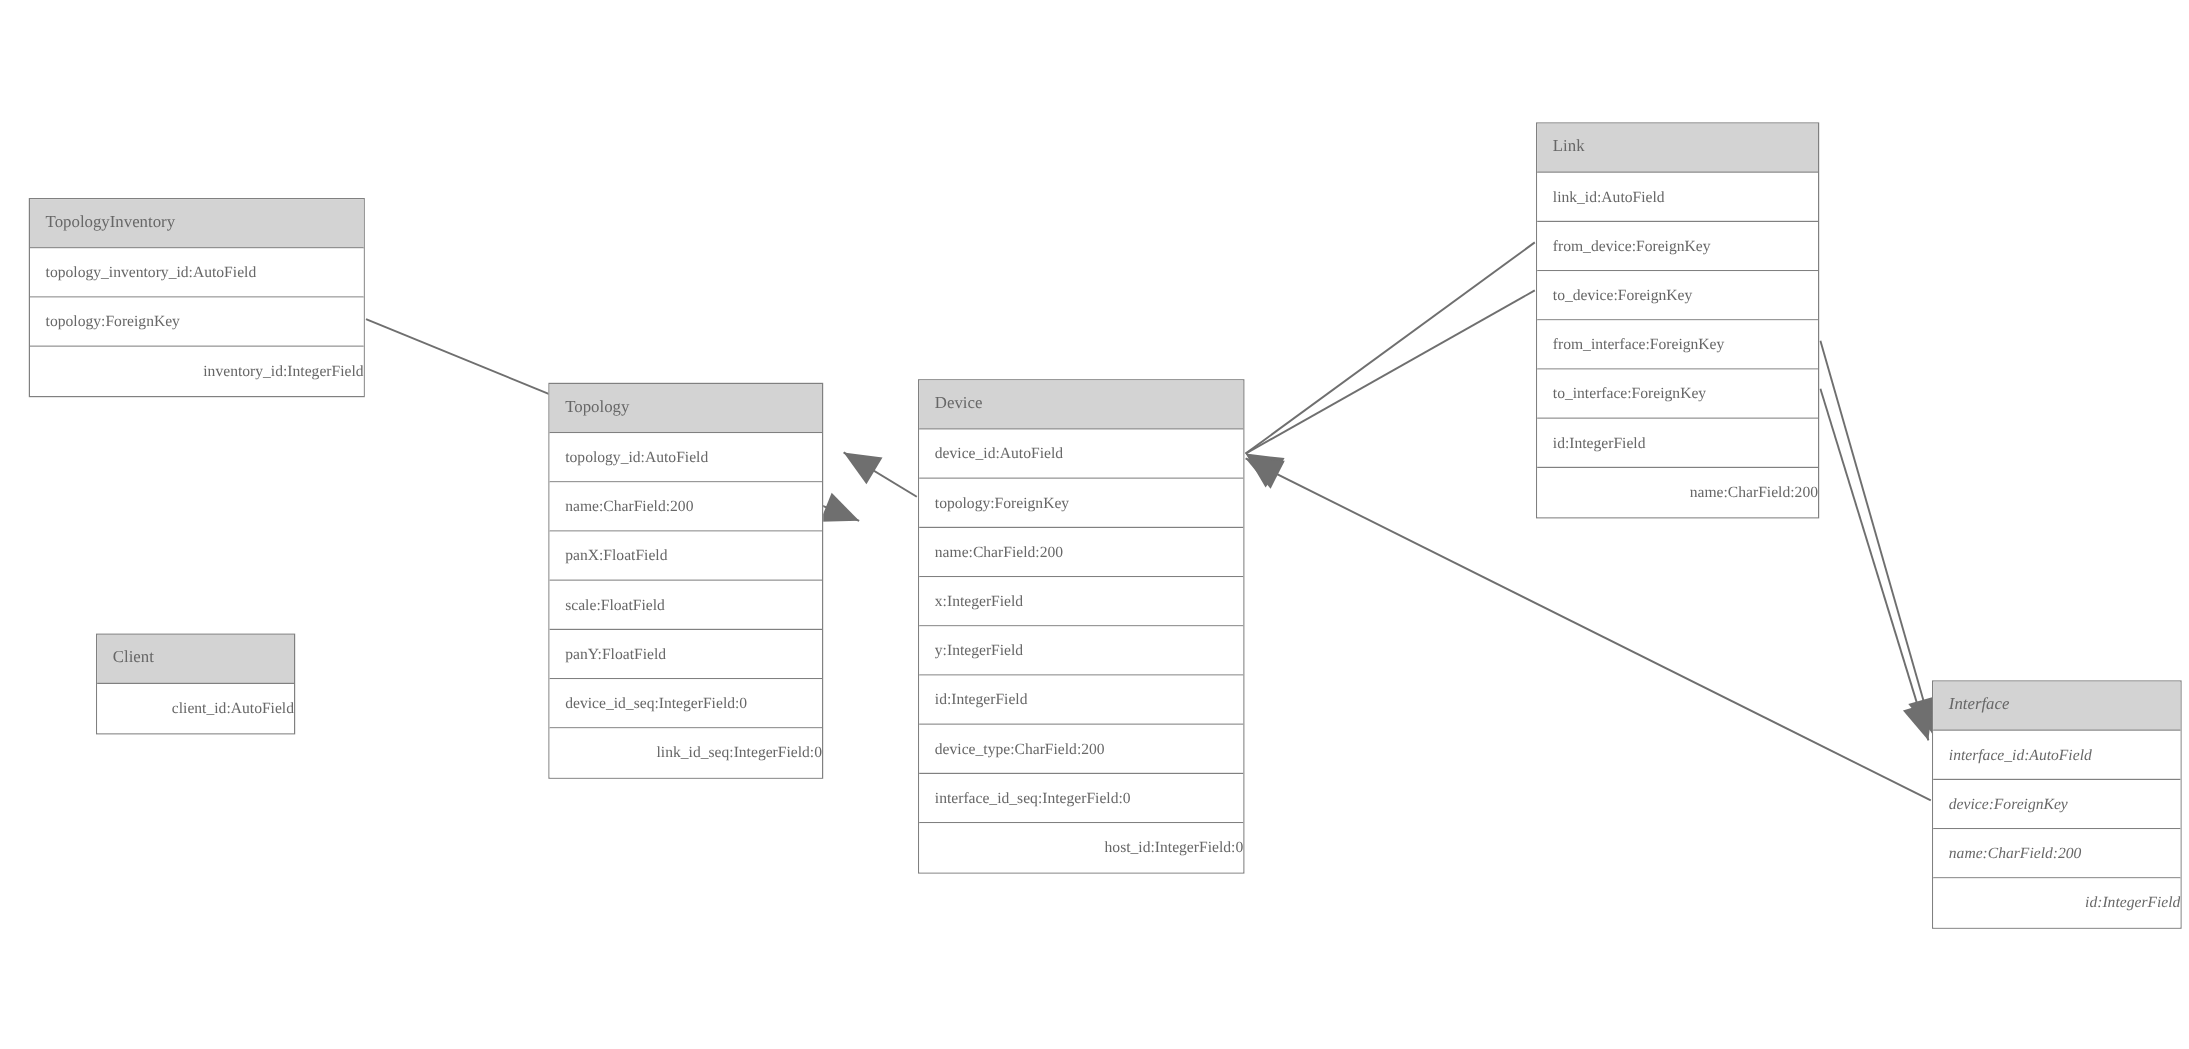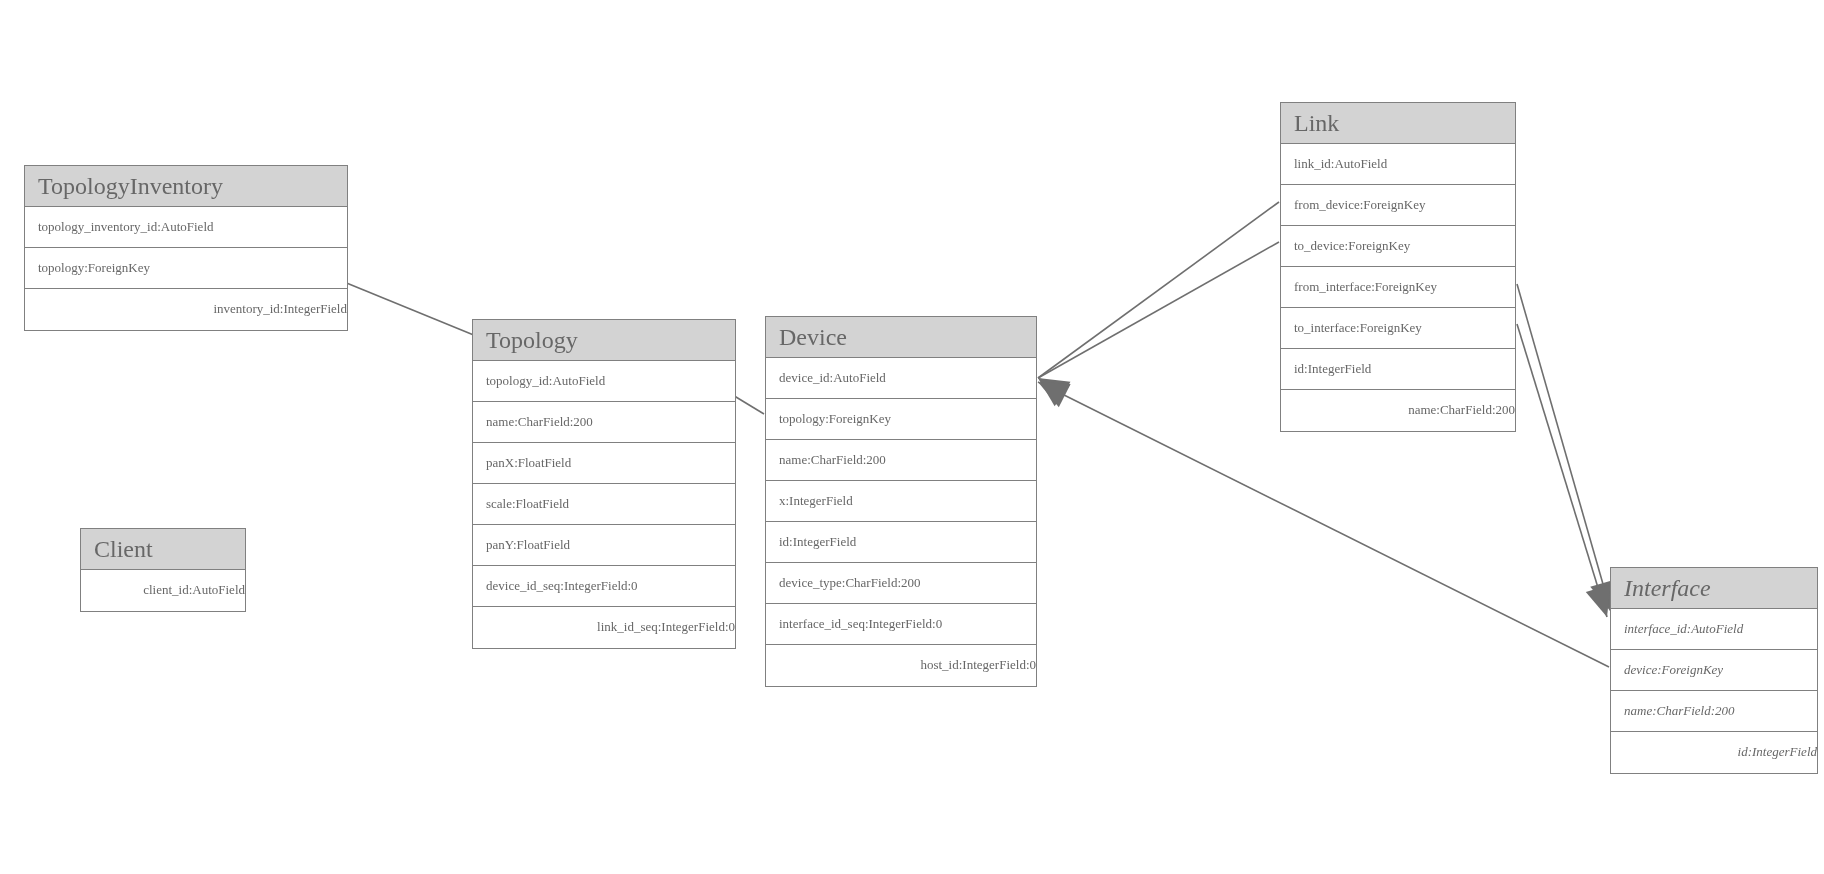--- a/index.html
+++ b/index.html
@@ -30,21 +30,21 @@
     box-sizing: border-box;
     border: 1px solid #808080;
     background: #ffffff;
     z-index: 2;
   }
   .entity-header {
     box-sizing: border-box;
     background: #d3d3d3;
     border-bottom: 1px solid #808080;
     color: #676767;
-    font-size: 24px;
+    font-size: 14px;
     line-height: 40px;
     height: 41px;
     padding: 0 0 16px 13px;
     white-space: nowrap;
     overflow: hidden;
   }
   .entity-row {
     box-sizing: border-box;
     height: 41px;
     line-height: 40px;
@@ -91,46 +91,47 @@
         <path d="M 1517,284 L 1611,612" stroke="#6f6f6f" stroke-width="1.6" fill="none"></path>
         <polygon points="0,0 -30,-13 -30,13" fill="#6f6f6f" transform="translate(1611,612) rotate(74)"></polygon>
       </g>
       <g>
         <path d="M 1517,324 L 1607,617" stroke="#6f6f6f" stroke-width="1.6" fill="none"></path>
         <polygon points="0,0 -30,-13 -30,13" fill="#6f6f6f" transform="translate(1607,617) rotate(73)"></polygon>
       </g>
     </svg>
 
   <div id="entities">
-      <div class="entity" style="left: 24px; top: 165px; width: 324px;">
+      <div class="entity" style="left: 24px; top: 165px; width: 280px;">
         <div class="entity-header">TopologyInventory</div>
         <div class="entity-row">topology_inventory_id:AutoField</div>
         <div class="entity-row">topology:ForeignKey</div>
         <div class="entity-row">inventory_id:IntegerField</div>
       </div>
       <div class="entity" style="left: 80px; top: 528px; width: 166px;">
         <div class="entity-header">Client</div>
         <div class="entity-row">client_id:AutoField</div>
       </div>
-      <div class="entity" style="left: 472px; top: 319px; width: 264px;">
+      <div class="entity" style="left: 457px; top: 319px; width: 229px;">
         <div class="entity-header">Topology</div>
         <div class="entity-row">topology_id:AutoField</div>
         <div class="entity-row">name:CharField:200</div>
         <div class="entity-row">panX:FloatField</div>
         <div class="entity-row">scale:FloatField</div>
         <div class="entity-row">panY:FloatField</div>
         <div class="entity-row">device_id_seq:IntegerField:0</div>
         <div class="entity-row">link_id_seq:IntegerField:0</div>
       </div>
       <div class="entity" style="left: 765px; top: 316px; width: 272px;">
         <div class="entity-header">Device</div>
         <div class="entity-row">device_id:AutoField</div>
         <div class="entity-row">topology:ForeignKey</div>
         <div class="entity-row">name:CharField:200</div>
         <div class="entity-row">x:IntegerField</div>
+        <div class="entity-row">y:IntegerField</div>
         <div class="entity-row">id:IntegerField</div>
         <div class="entity-row">device_type:CharField:200</div>
         <div class="entity-row">interface_id_seq:IntegerField:0</div>
         <div class="entity-row">host_id:IntegerField:0</div>
       </div>
       <div class="entity" style="left: 1280px; top: 102px; width: 236px;">
         <div class="entity-header">Link</div>
         <div class="entity-row">link_id:AutoField</div>
         <div class="entity-row">from_device:ForeignKey</div>
         <div class="entity-row">to_device:ForeignKey</div>

